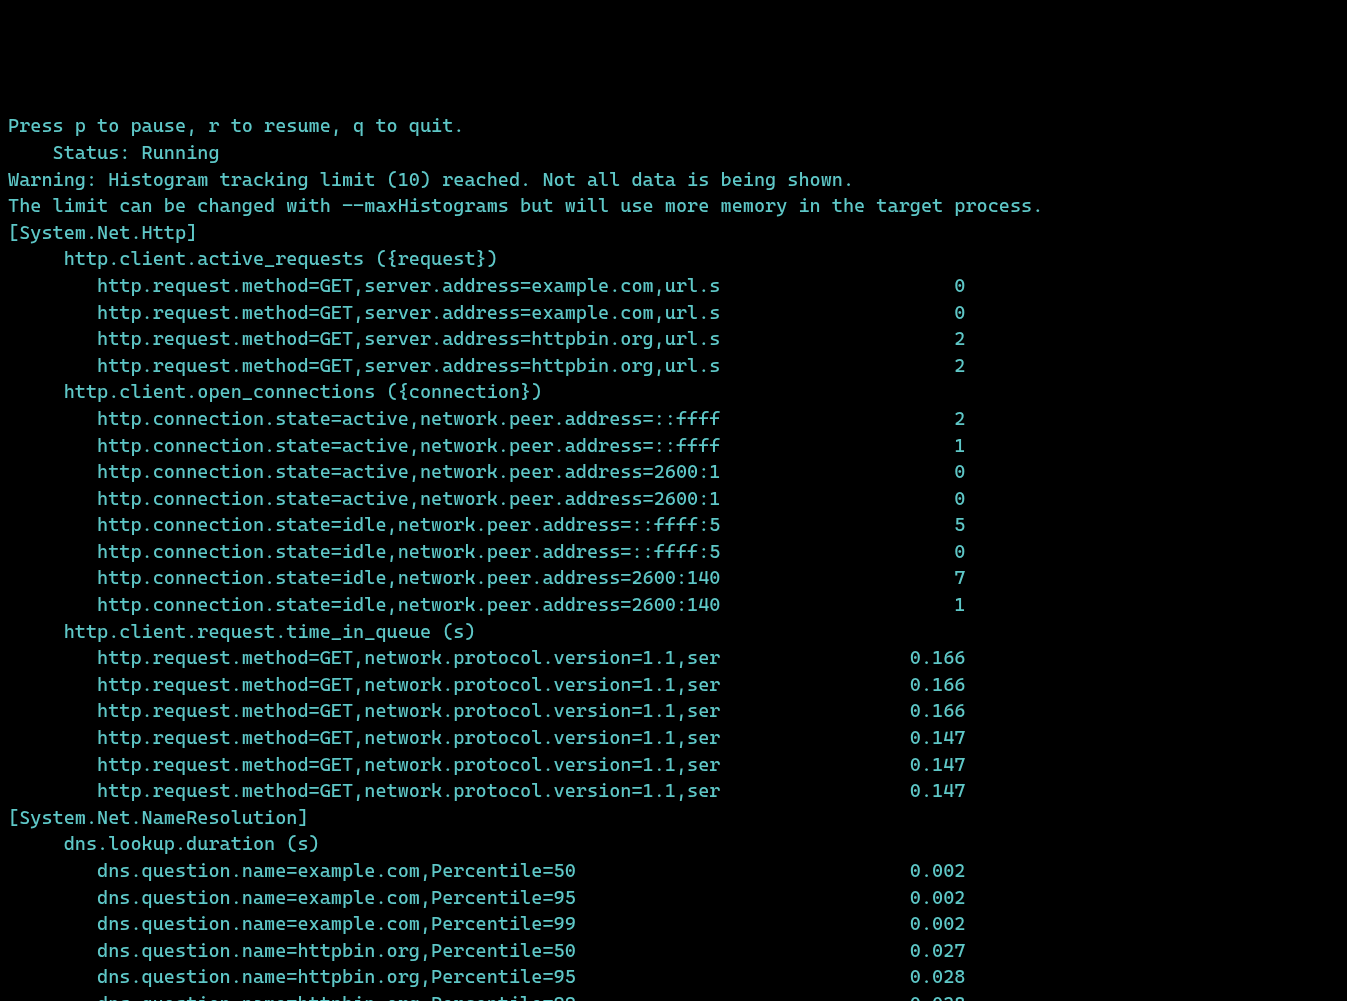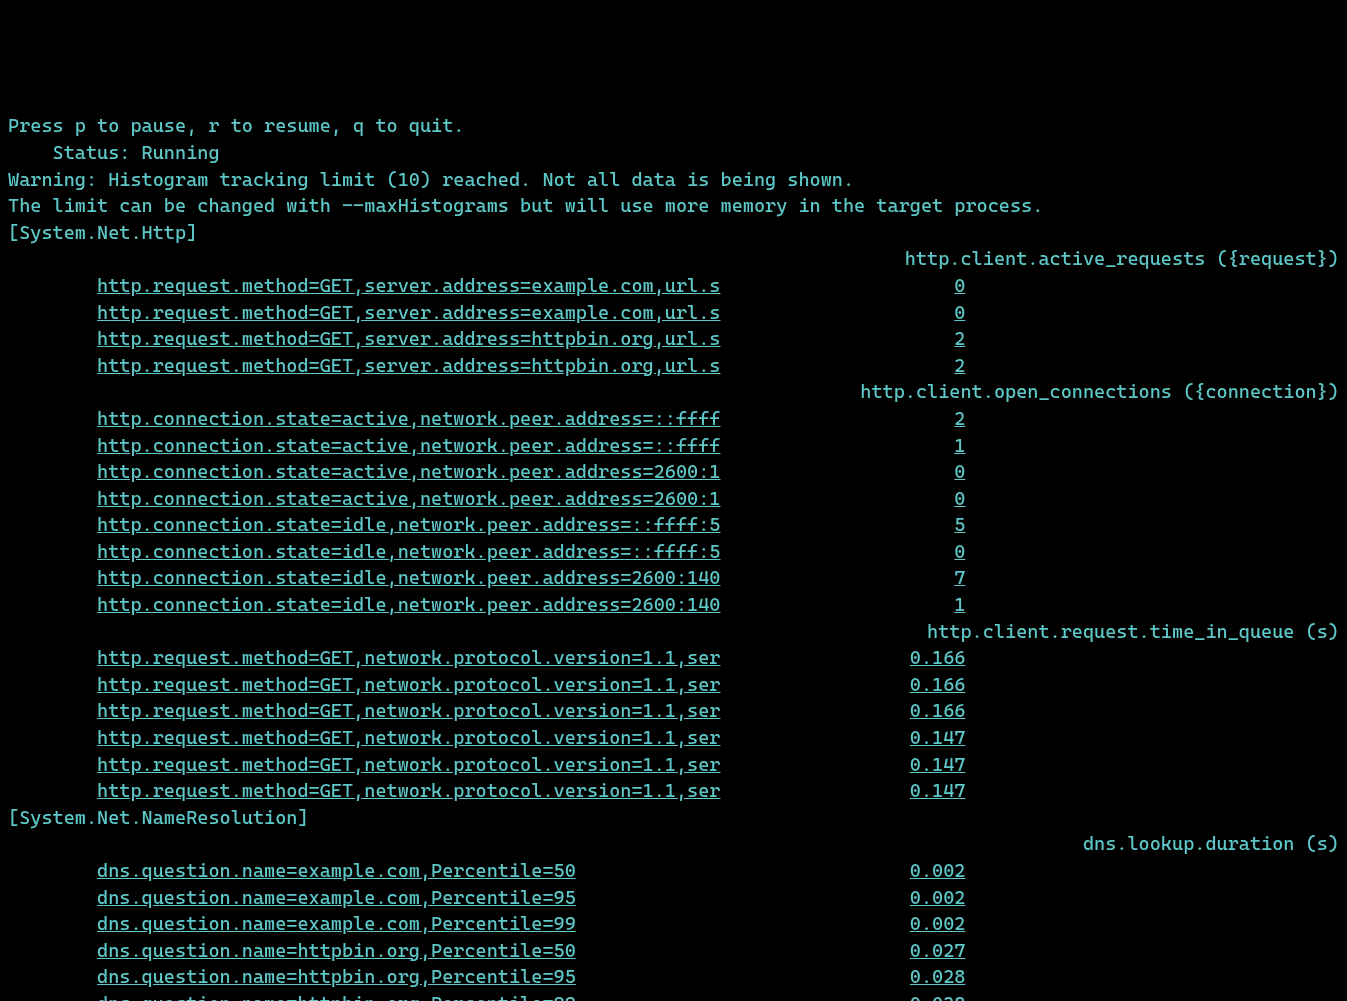--- a/index.html
+++ b/index.html
@@ -7,22 +7,22 @@
       background: #000000;
       color: #5ec7c7;
       font-family: "Cascadia Mono", "Consolas", "Courier New", monospace;
       font-size: 19px;
       line-height: 1.4;
       padding: 6px 8px;
       white-space: pre;
       overflow: hidden;
     }
     .line { display: block; }
-    .indent2 { padding-left: 5ch; text-align: right; }
-    .row { display: flex; text-decoration: underline; }
+    .indent2 { padding-left: 5ch; }
+    .row { display: flex; }
     .label-col { display: inline-block; width: 78ch; padding-left: 8ch; overflow: hidden; }
     .value-col { display: inline-block; width: 8ch; text-align: right; }
   </style>
 </head>
 <body>
 
 
 
 <div id="root"><div class="line"><span>Press p to pause, r to resume, q to quit.</span></div><div class="line"><span>    Status:</span><span> Running</span></div><div class="line"><span>Warning: Histogram tracking limit (10) reached. Not all data is being shown.</span></div><div class="line"><span>The limit can be changed with --maxHistograms but will use more memory in the target process.</span></div><div class="line"></div><div class="line"><span>[System.Net.Http]</span></div><div class="line indent2"><span>http.client.active_requests ({request})</span></div><div class="line row"><span class="label-col">http.request.method=GET,server.address=example.com,url.s</span><span class="value-col">0</span></div><div class="line row"><span class="label-col">http.request.method=GET,server.address=example.com,url.s</span><span class="value-col">0</span></div><div class="line row"><span class="label-col">http.request.method=GET,server.address=httpbin.org,url.s</span><span class="value-col">2</span></div><div class="line row"><span class="label-col">http.request.method=GET,server.address=httpbin.org,url.s</span><span class="value-col">2</span></div><div class="line indent2"><span>http.client.open_connections ({connection})</span></div><div class="line row"><span class="label-col">http.connection.state=active,network.peer.address=::ffff</span><span class="value-col">2</span></div><div class="line row"><span class="label-col">http.connection.state=active,network.peer.address=::ffff</span><span class="value-col">1</span></div><div class="line row"><span class="label-col">http.connection.state=active,network.peer.address=2600:1</span><span class="value-col">0</span></div><div class="line row"><span class="label-col">http.connection.state=active,network.peer.address=2600:1</span><span class="value-col">0</span></div><div class="line row"><span class="label-col">http.connection.state=idle,network.peer.address=::ffff:5</span><span class="value-col">5</span></div><div class="line row"><span class="label-col">http.connection.state=idle,network.peer.address=::ffff:5</span><span class="value-col">0</span></div><div class="line row"><span class="label-col">http.connection.state=idle,network.peer.address=2600:140</span><span class="value-col">7</span></div><div class="line row"><span class="label-col">http.connection.state=idle,network.peer.address=2600:140</span><span class="value-col">1</span></div><div class="line indent2"><span>http.client.request.time_in_queue (s)</span></div><div class="line row"><span class="label-col">http.request.method=GET,network.protocol.version=1.1,ser</span><span class="value-col">0.166</span></div><div class="line row"><span class="label-col">http.request.method=GET,network.protocol.version=1.1,ser</span><span class="value-col">0.166</span></div><div class="line row"><span class="label-col">http.request.method=GET,network.protocol.version=1.1,ser</span><span class="value-col">0.166</span></div><div class="line row"><span class="label-col">http.request.method=GET,network.protocol.version=1.1,ser</span><span class="value-col">0.147</span></div><div class="line row"><span class="label-col">http.request.method=GET,network.protocol.version=1.1,ser</span><span class="value-col">0.147</span></div><div class="line row"><span class="label-col">http.request.method=GET,network.protocol.version=1.1,ser</span><span class="value-col">0.147</span></div><div class="line"><span>[System.Net.NameResolution]</span></div><div class="line indent2"><span>dns.lookup.duration (s)</span></div><div class="line row"><span class="label-col">dns.question.name=example.com,Percentile=50</span><span class="value-col">0.002</span></div><div class="line row"><span class="label-col">dns.question.name=example.com,Percentile=95</span><span class="value-col">0.002</span></div><div class="line row"><span class="label-col">dns.question.name=example.com,Percentile=99</span><span class="value-col">0.002</span></div><div class="line row"><span class="label-col">dns.question.name=httpbin.org,Percentile=50</span><span class="value-col">0.027</span></div><div class="line row"><span class="label-col">dns.question.name=httpbin.org,Percentile=95</span><span class="value-col">0.028</span></div><div class="line row"><span class="label-col">dns.question.name=httpbin.org,Percentile=99</span><span class="value-col">0.028</span></div></div>
 

